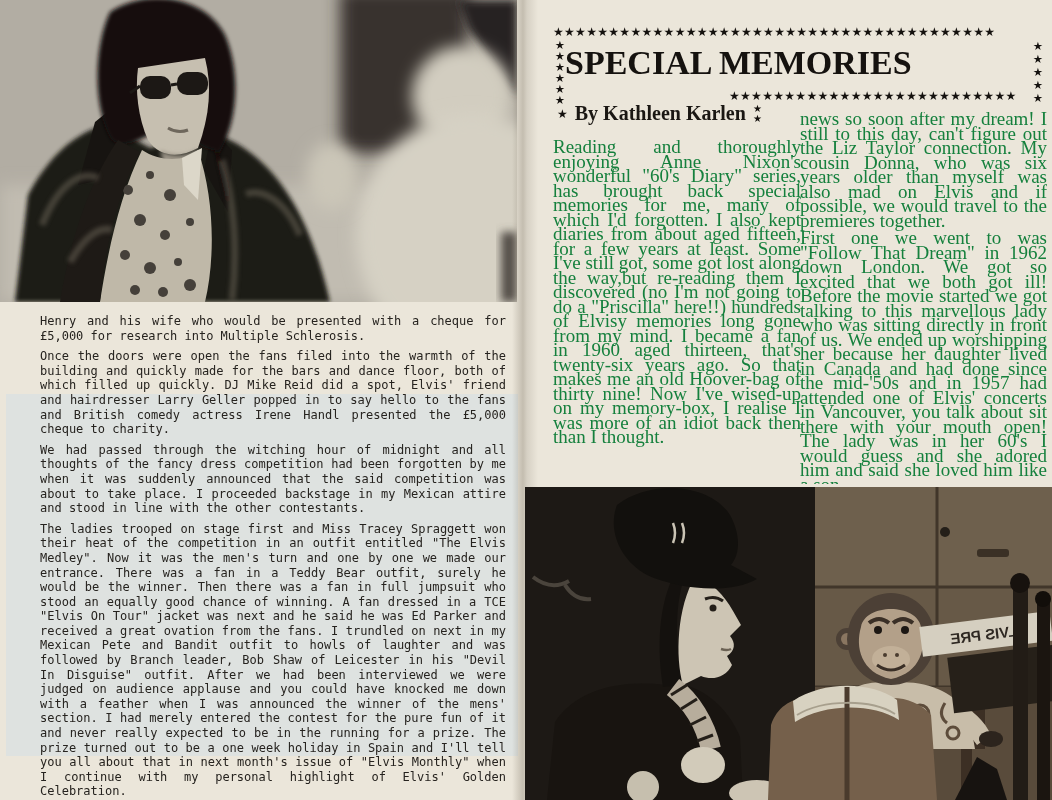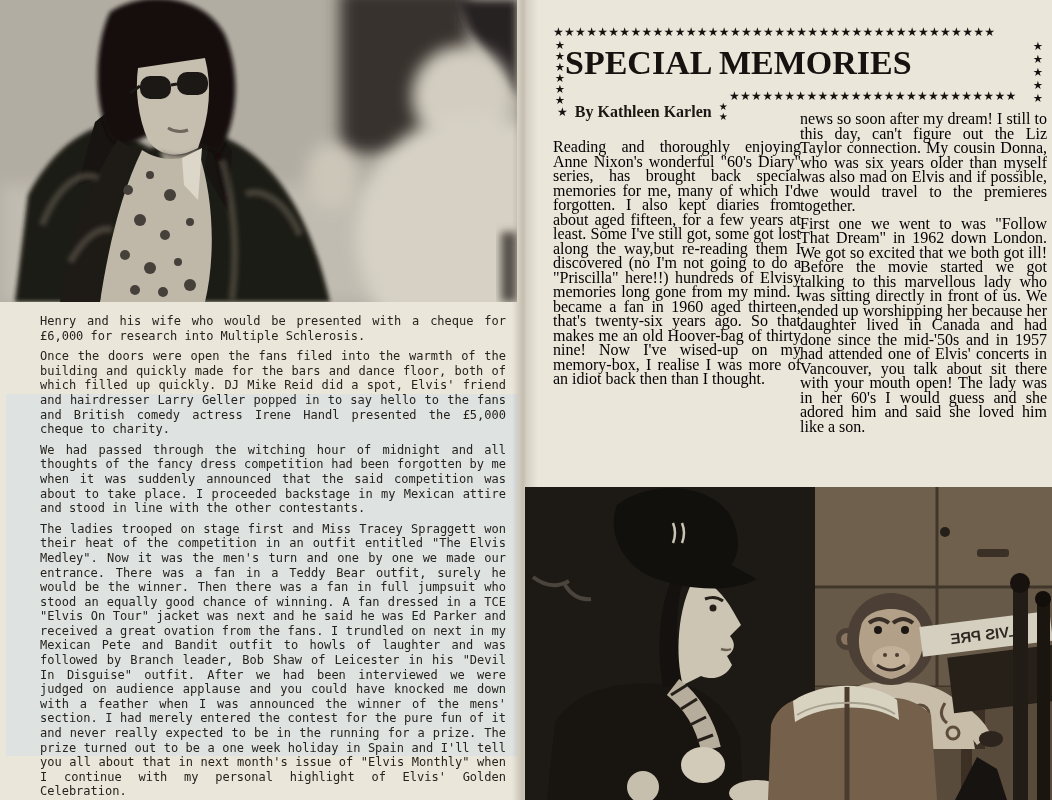--- a/index.html
+++ b/index.html
@@ -30,24 +30,24 @@
   .stars-bottom{left:176px;top:64px;width:318px;font-size:12px;letter-spacing:.3px;line-height:12px;white-space:nowrap;overflow:hidden;}
   .stars-left{left:0;top:14px;font-size:11.5px;line-height:11px;white-space:pre-line;text-align:center;width:14px;}
   .stars-right{right:2px;top:14px;font-size:11.5px;line-height:13px;white-space:pre-line;text-align:center;width:14px;}
   .headline{
     left:12px;top:12px;width:480px;white-space:nowrap;
     font-weight:bold;font-size:34px;line-height:50px;letter-spacing:0px;
     color:#15120f;font-family:"Liberation Serif", serif;
   }
   .byline-row{left:4px;top:76px;display:flex;align-items:center;gap:7px;}
   .byline-star{font-family:"DejaVu Sans", sans-serif;font-size:12px;color:#14110e;}
-  .byline-text{font-weight:bold;font-size:16px;color:#1a1713;}
+  .byline-text{font-weight:bold;font-size:20px;color:#1a1713;}
   .byline-after{font-family:"DejaVu Sans", sans-serif;font-size:10px;line-height:10px;white-space:pre-line;color:#14110e;}
   
-  .col{width:248px;font-size:16px;line-height:14.5px;text-align:justify;color:#000000;overflow:hidden;}
+  .col{width:248px;font-size:19px;line-height:14.5px;text-align:justify;color:#15803d;overflow:hidden;}
   .col p{margin:0 0 3px 0;}
   .col1{left:553px;top:140px;height:356px;}
   .col2{left:800px;top:112px;height:372px;width:247px;}
   
   .right-photo{left:525px;top:487px;width:527px;height:313px;}
   svg{display:block;}
 </style>
 </head>
 <body>
 
@@ -115,21 +115,21 @@
         <path d="M300,235 C285,200 262,188 246,194"></path>
         <path d="M222,160 C234,200 238,250 232,300"></path>
         <path d="M70,262 C85,236 100,226 112,230"></path>
       </g>
     </svg>
   </div>
 
   <div class="abs left-panel"></div>
 
   <div class="abs typed">
-    <p>Henry and his wife who would be presented with a cheque for £6,000 for research into Multiple Schlerosis.</p>
+    <p>Henry and his wife who would be presented with a cheque for £5,000 for research into Multiple Schlerosis.</p>
     <p>Once the doors were open the fans filed into the warmth of the building and quickly made for the bars and dance floor, both of which filled up quickly. DJ Mike Reid did a spot, Elvis' friend and hairdresser Larry Geller popped in to say hello to the fans and British comedy actress Irene Handl presented the £5,000 cheque to charity.</p>
     <p>We had passed through the witching hour of midnight and all thoughts of the fancy dress competition had been forgotten by me when it was suddenly announced that the said competition was about to take place. I proceeded backstage in my Mexican attire and stood in line with the other contestants.</p>
     <p>The ladies trooped on stage first and Miss Tracey Spraggett won their heat of the competition in an outfit entitled "The Elvis Medley". Now it was the men's turn and one by one we made our entrance. There was a fan in a Teddy Bear outfit, surely he would be the winner. Then there was a fan in full jumpsuit who stood an equally good chance of winning. A fan dressed in a TCE "Elvis On Tour" jacket was next and he said he was Ed Parker and received a great ovation from the fans. I trundled on next in my Mexican Pete and Bandit outfit to howls of laughter and was followed by Branch leader, Bob Shaw of Leicester in his "Devil In Disguise" outfit. After we had been interviewed we were judged on audience applause and you could have knocked me down with a feather when I was announced the winner of the mens' section. I had merely entered the contest for the pure fun of it and never really expected to be in the running for a prize. The prize turned out to be a one week holiday in Spain and I'll tell you all about that in next month's issue of "Elvis Monthly" when I continue with my personal highlight of Elvis' Golden Celebration.</p>
   </div>
 
   <div class="abs fold"></div>
 
   <div class="abs star-box">
     <div class="abs stars stars-top">★★★★★★★★★★★★★★★★★★★★★★★★★★★★★★★★★★★★★★★★</div>
     <div class="abs stars stars-left">★

